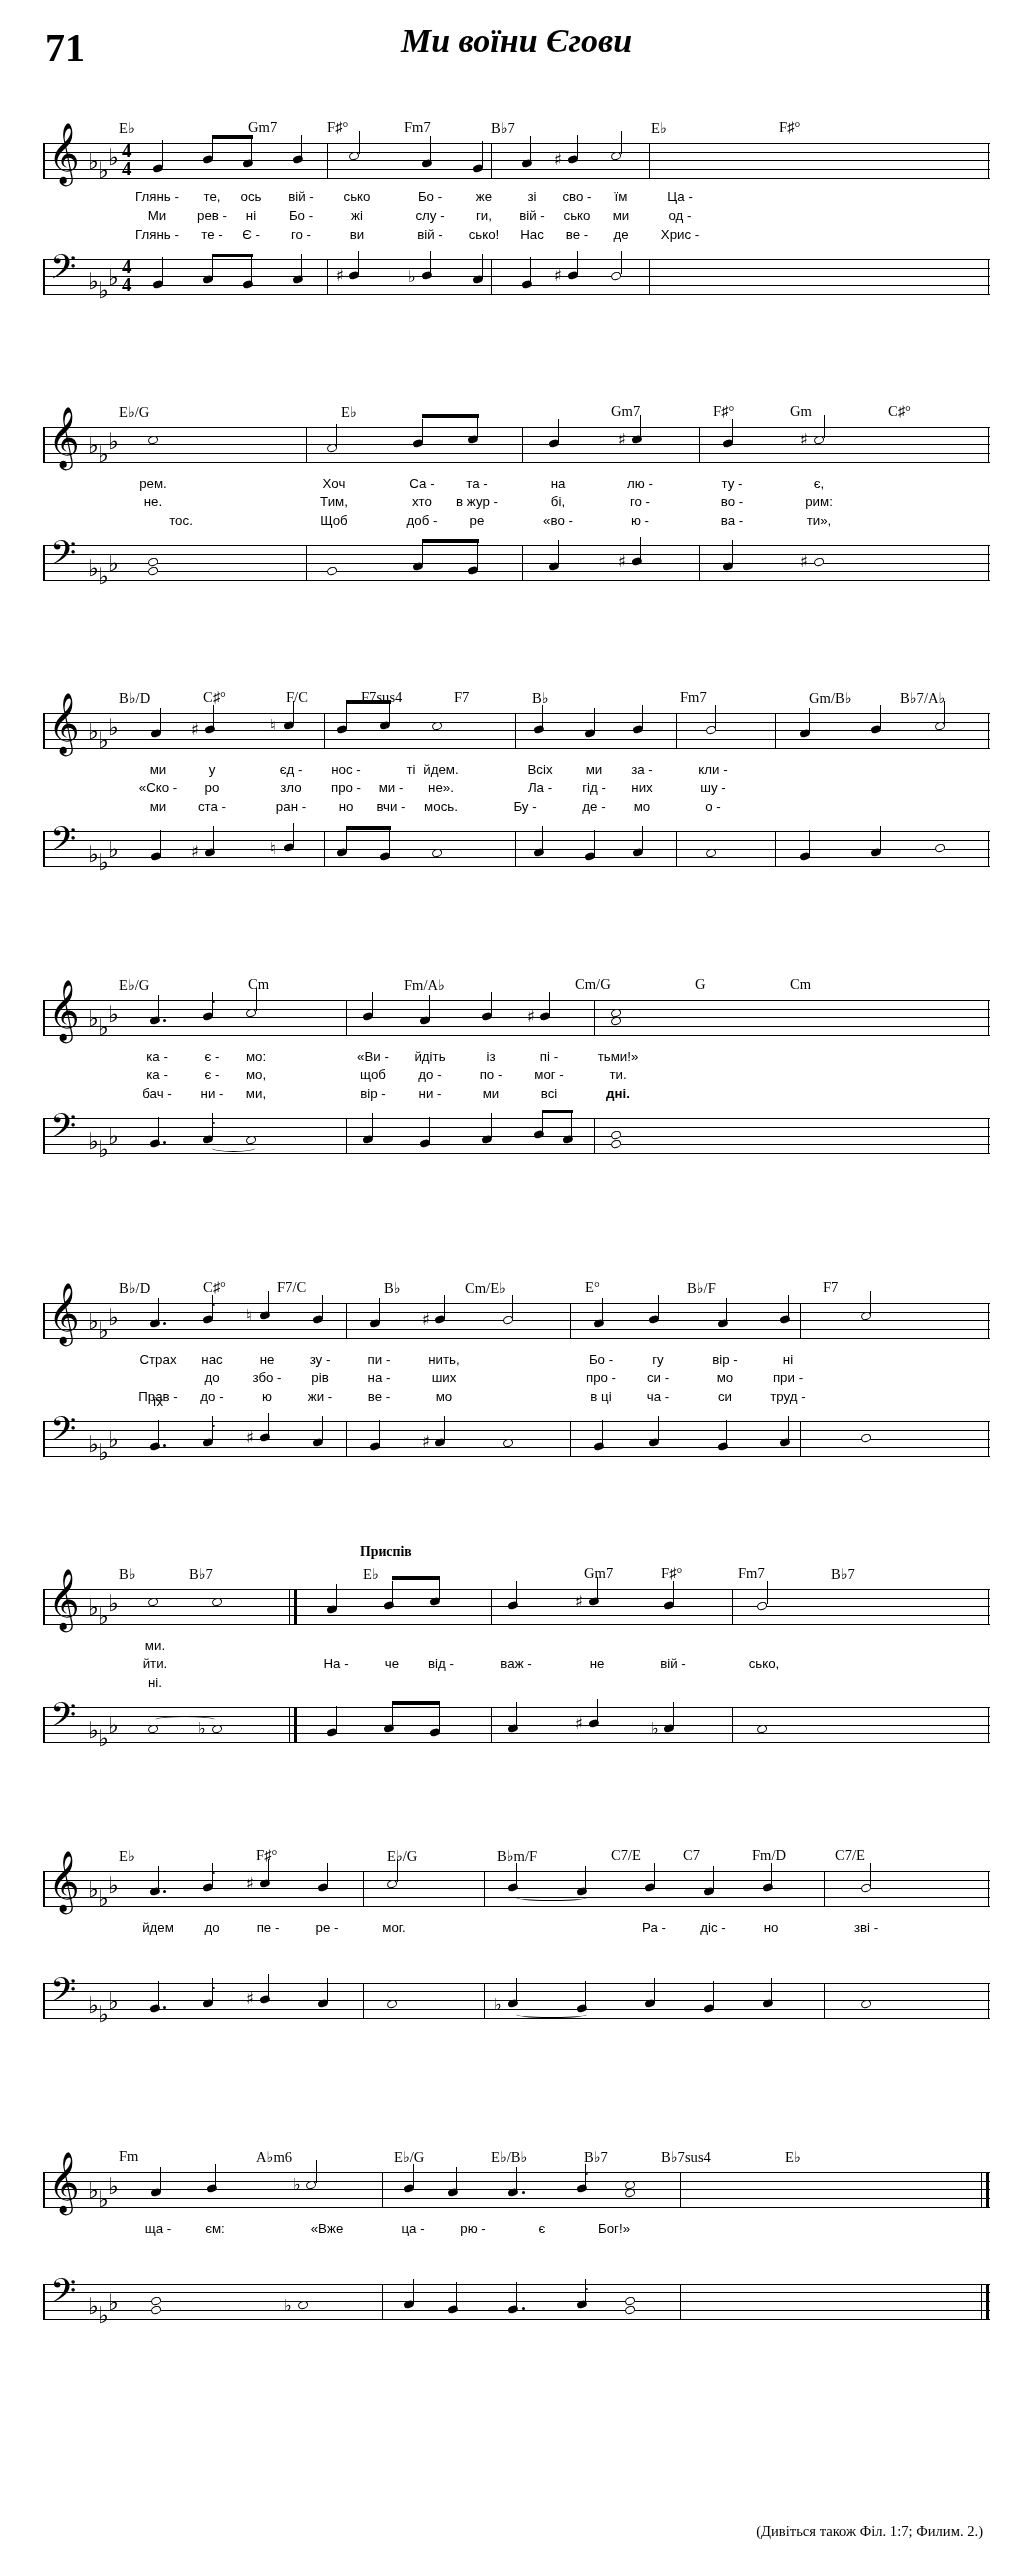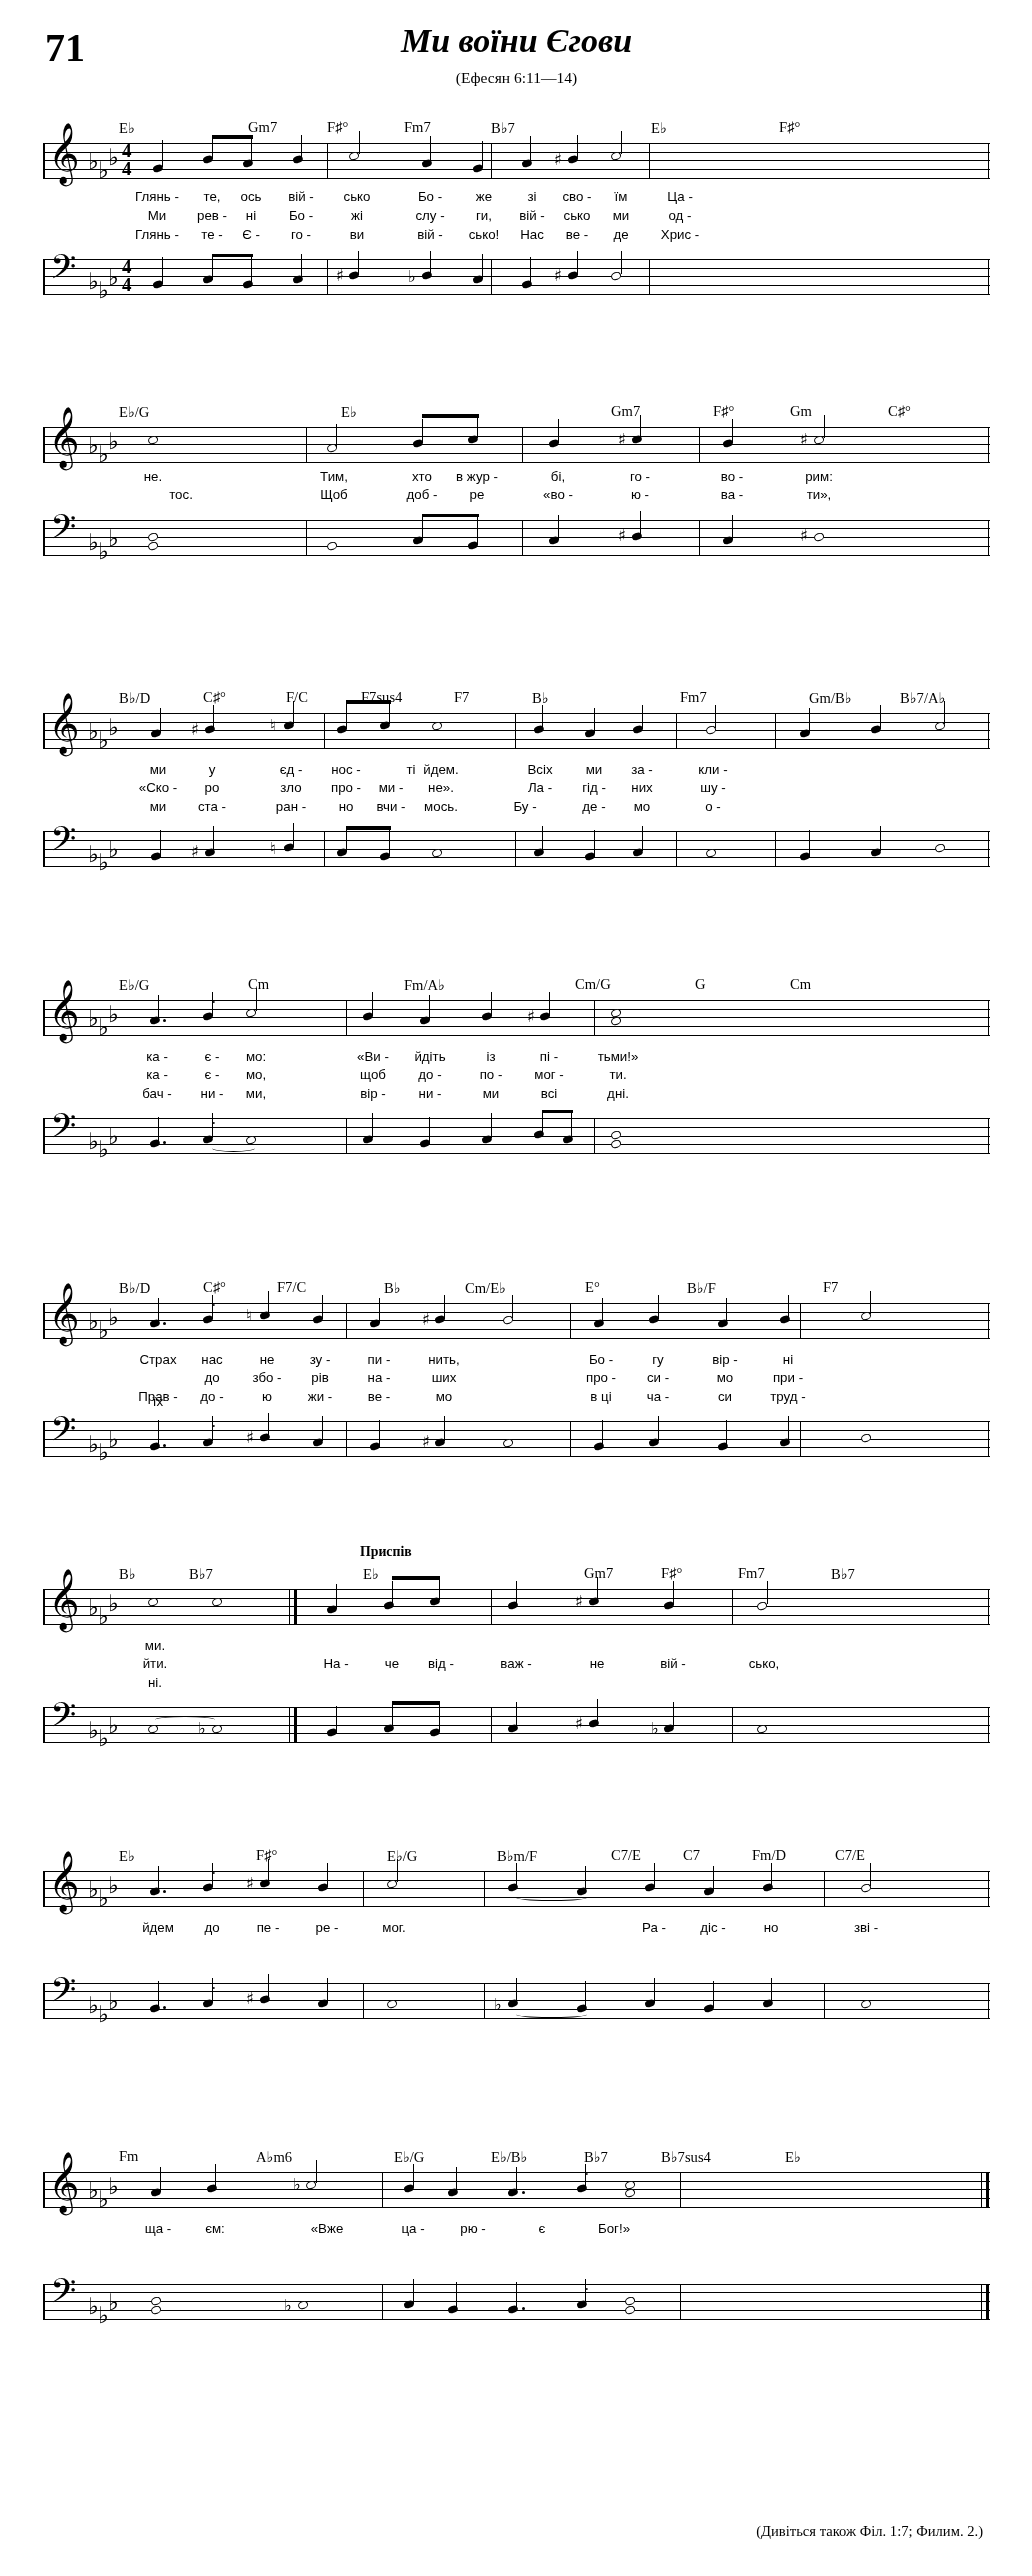--- a/index.html
+++ b/index.html
@@ -194,21 +194,20 @@
     transform: translateX(-50%);
   }
 </style>
 </head>
 <body>
 
 <div id="page">
 
   <div class="song-number">71</div>
   <div class="song-title">Ми воїни Єгови</div>
-  <div class="song-subtitle">(Ефесян 6:11—14)</div>
 
   <div class="system" style="top:119px;">
     <div class="chords">
       <span class="chord" style="left:76px;">E♭</span>
       <span class="chord" style="left:205px;">Gm7</span>
       <span class="chord" style="left:284px;">F♯°</span>
       <span class="chord" style="left:361px;">Fm7</span>
       <span class="chord" style="left:448px;">B♭7</span>
       <span class="chord" style="left:608px;">E♭</span>
       <span class="chord" style="left:736px;">F♯°</span>
@@ -376,20 +375,30 @@
       <div class="stem" style="left:689px;top:-3.4px;height:24px;"></div>
       <div class="acc-glyph" style="left:757px;top:10.3px;">♯</div>
       <div class="note hollow" style="left:771px;top:13.8px;"></div>
       <div class="stem" style="left:781px;top:-6.9px;height:23px;"></div>
       <div class="barline" style="left:263px;"></div>
       <div class="barline" style="left:479px;"></div>
       <div class="barline" style="left:656px;"></div>
       <div class="barline" style="left:945px;"></div>
     </div>
 
+    <div class="lyrics" style="margin-top:8.6px;">
+      <span class="syl" style="left:110px;">рем.</span>
+      <span class="syl" style="left:291px;">Хоч</span>
+      <span class="syl" style="left:379px;">Са -</span>
+      <span class="syl" style="left:434px;">та -</span>
+      <span class="syl" style="left:515px;">на</span>
+      <span class="syl" style="left:597px;">лю -</span>
+      <span class="syl" style="left:689px;">ту -</span>
+      <span class="syl" style="left:776px;">є,</span>
+    </div>
     <div class="lyrics" style="margin-top:1.7px;">
       <span class="syl" style="left:110px;">не.</span>
       <span class="syl" style="left:291px;">Тим,</span>
       <span class="syl" style="left:379px;">хто</span>
       <span class="syl" style="left:434px;">в жур -</span>
       <span class="syl" style="left:515px;">бі,</span>
       <span class="syl" style="left:597px;">го -</span>
       <span class="syl" style="left:689px;">во -</span>
       <span class="syl" style="left:776px;">рим:</span>
     </div>
@@ -646,21 +655,21 @@
       <span class="syl" style="left:575px;">ти.</span>
     </div>
     <div class="lyrics" style="margin-top:1.7px;">
       <span class="syl" style="left:114px;">бач -</span>
       <span class="syl" style="left:169px;">ни -</span>
       <span class="syl" style="left:213px;">ми,</span>
       <span class="syl" style="left:330px;">вір -</span>
       <span class="syl" style="left:387px;">ни -</span>
       <span class="syl" style="left:448px;">ми</span>
       <span class="syl" style="left:506px;">всі</span>
-      <span class="syl" style="left:575px;">дні.</span>
+      <span class="syl" style="left:575px;font-weight:bold;">дні.</span>
     </div>
 
     <div class="staff" style="margin-top:10.3px;">
       <div class="line l0"></div>
       <div class="line l1"></div>
       <div class="line l2"></div>
       <div class="line l3"></div>
       <div class="line l4"></div>
       <div class="sysbar" style="top:5.2px;height:35px;"></div>
       <div class="clef bass">𝄢</div>

